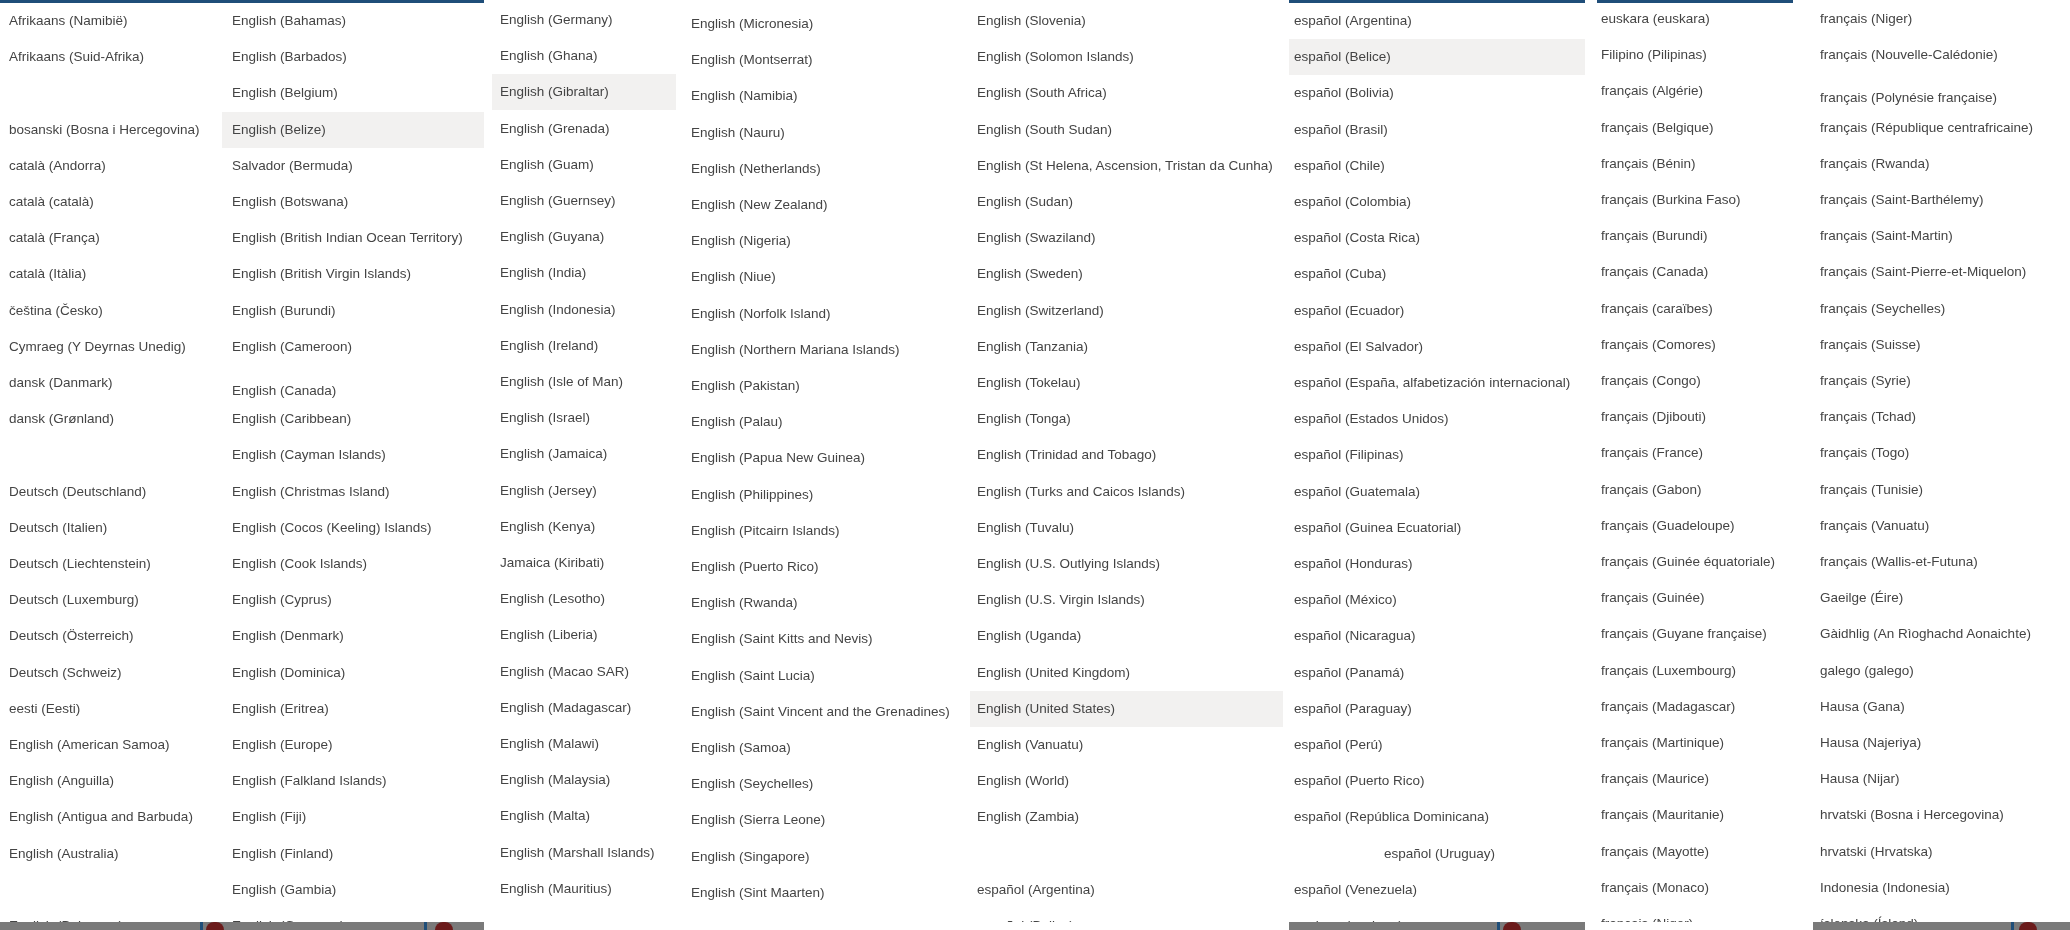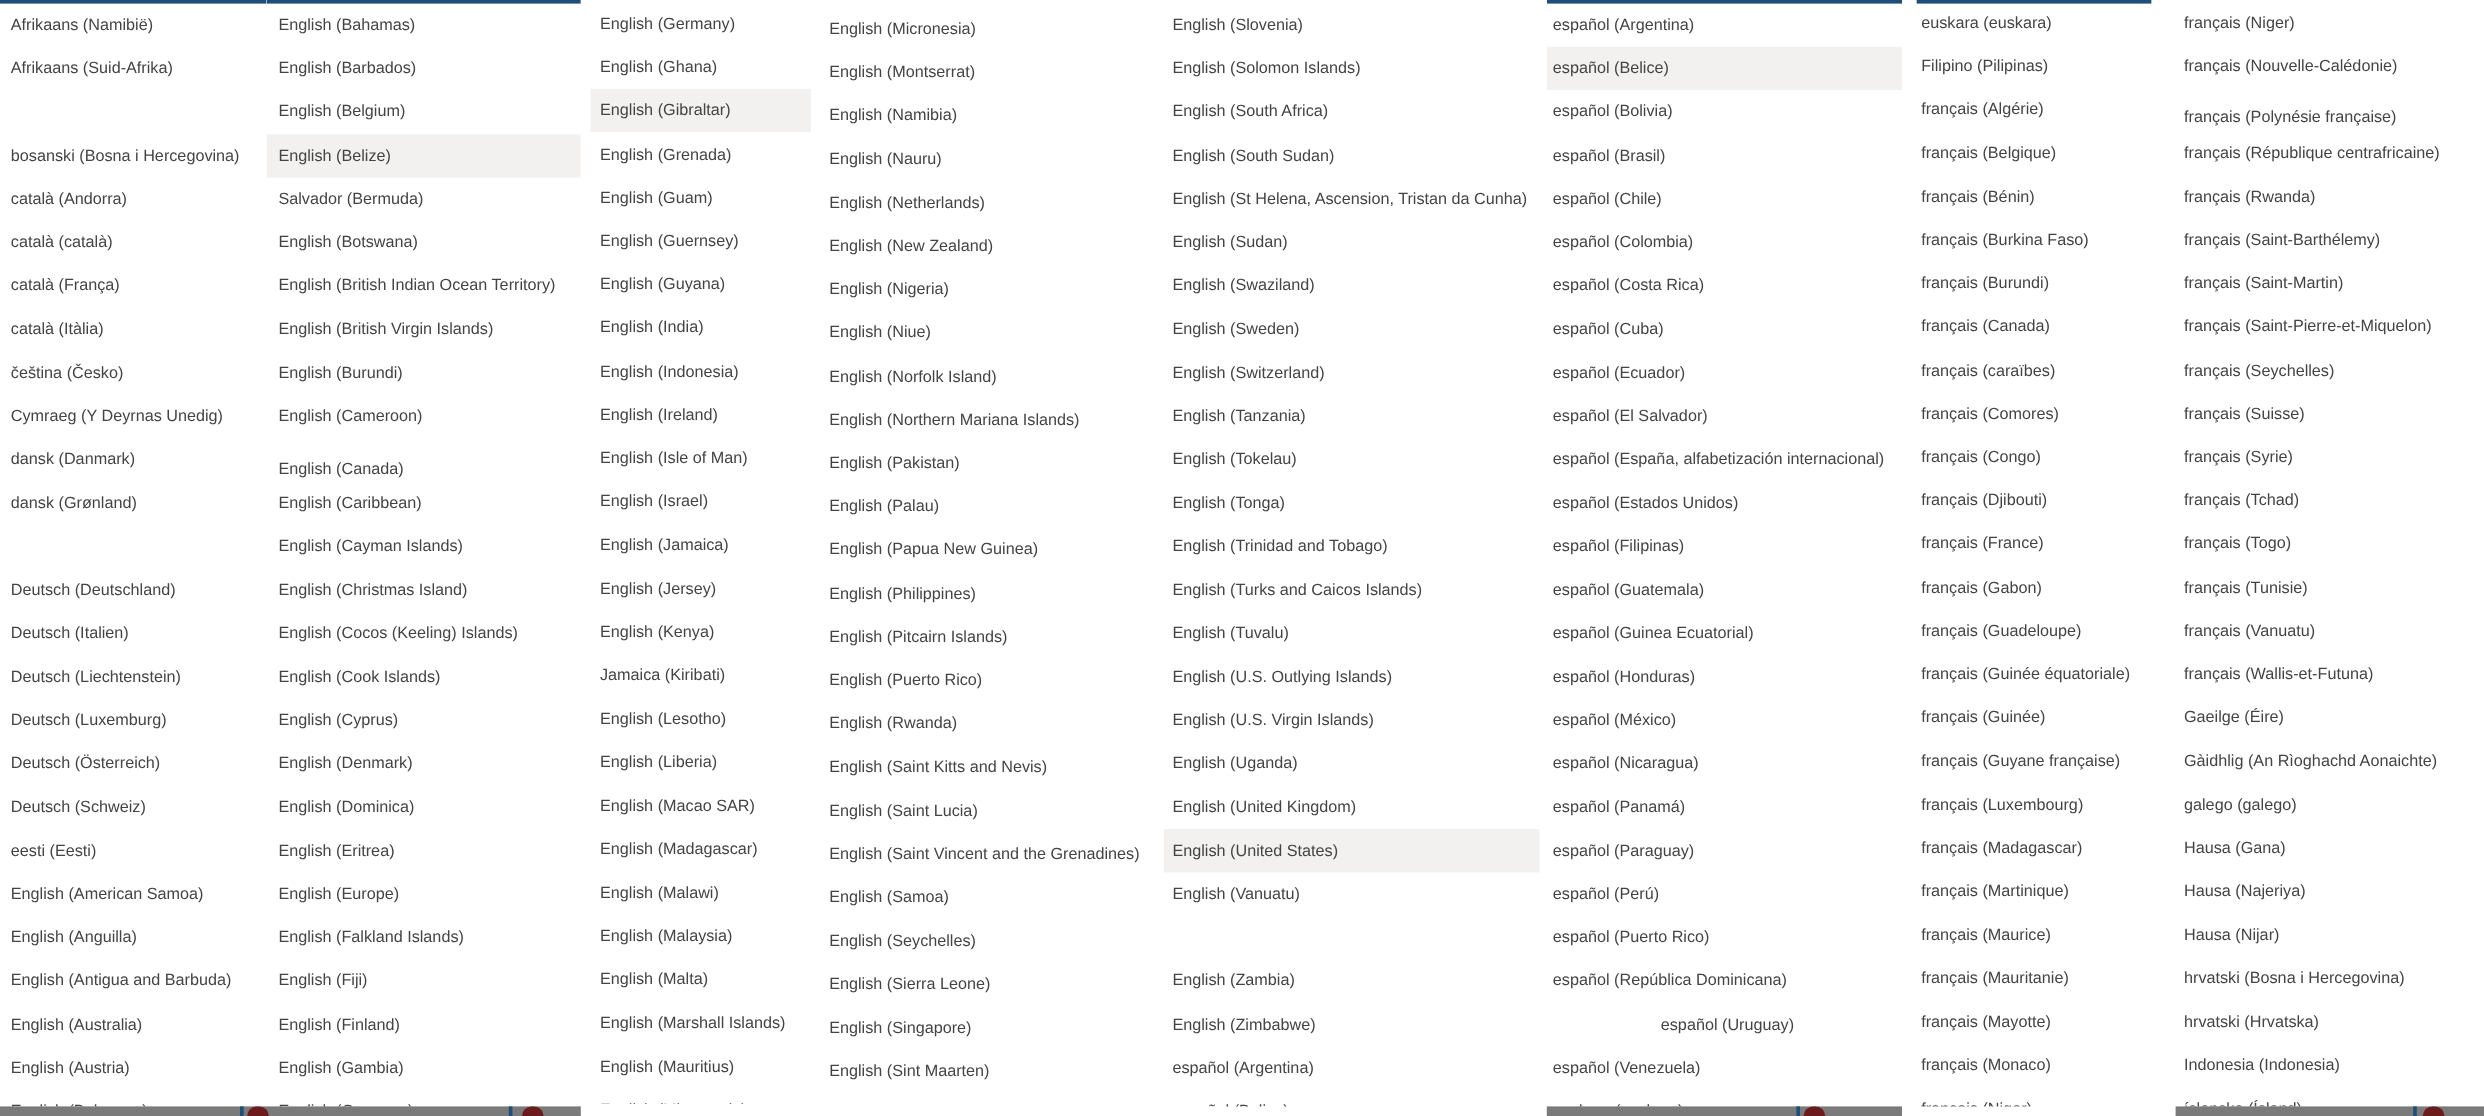--- a/index.html
+++ b/index.html
@@ -36,21 +36,20 @@
     <div class="item" style="top: 509.8px; padding-left: 9px;">Deutsch (Italien)</div>
     <div class="item" style="top: 546px; padding-left: 9px;">Deutsch (Liechtenstein)</div>
     <div class="item" style="top: 582.2px; padding-left: 9px;">Deutsch (Luxemburg)</div>
     <div class="item" style="top: 618.4px; padding-left: 9px;">Deutsch (Österreich)</div>
     <div class="item" style="top: 654.6px; padding-left: 9px;">Deutsch (Schweiz)</div>
     <div class="item" style="top: 690.8px; padding-left: 9px;">eesti (Eesti)</div>
     <div class="item" style="top: 727px; padding-left: 9px;">English (American Samoa)</div>
     <div class="item" style="top: 763.2px; padding-left: 9px;">English (Anguilla)</div>
     <div class="item" style="top: 799.4px; padding-left: 9px;">English (Antigua and Barbuda)</div>
     <div class="item" style="top: 835.6px; padding-left: 9px;">English (Australia)</div>
-    <div class="item" style="top: 871.8px; padding-left: 9px;">English (Austria)</div>
     <div class="item" style="top: 908px; padding-left: 9px;">English (Bahamas)</div>
   </div>
 <div class="col" style="left:222px;width:262px;height:922px;">
     <div class="topline"></div>
     <div class="item" style="top: 3px; padding-left: 10px;">English (Bahamas)</div>
     <div class="item" style="top: 39.2px; padding-left: 10px;">English (Barbados)</div>
     <div class="item" style="top: 75.4px; padding-left: 10px;">English (Belgium)</div>
     <div class="item hl" style="top: 111.6px; padding-left: 10px;">English (Belize)</div>
     <div class="item" style="top: 147.8px; padding-left: 10px;">Salvador (Bermuda)</div>
     <div class="item" style="top: 184px; padding-left: 10px;">English (Botswana)</div>
@@ -145,22 +144,22 @@
     <div class="item" style="top: 401.2px; padding-left: 7px;">English (Tonga)</div>
     <div class="item" style="top: 437.4px; padding-left: 7px;">English (Trinidad and Tobago)</div>
     <div class="item" style="top: 473.6px; padding-left: 7px;">English (Turks and Caicos Islands)</div>
     <div class="item" style="top: 509.8px; padding-left: 7px;">English (Tuvalu)</div>
     <div class="item" style="top: 546px; padding-left: 7px;">English (U.S. Outlying Islands)</div>
     <div class="item" style="top: 582.2px; padding-left: 7px;">English (U.S. Virgin Islands)</div>
     <div class="item" style="top: 618.4px; padding-left: 7px;">English (Uganda)</div>
     <div class="item" style="top: 654.6px; padding-left: 7px;">English (United Kingdom)</div>
     <div class="item hl" style="top: 690.8px; padding-left: 7px;">English (United States)</div>
     <div class="item" style="top: 727px; padding-left: 7px;">English (Vanuatu)</div>
+    <div class="item" style="top: 763.2px; padding-left: 7px;">English (World)</div>
     <div class="item" style="top: 799.4px; padding-left: 7px;">English (Zambia)</div>
-    <div class="item" style="top: 835.6px; padding-left: 7px;">English (Zimbabwe)</div>
     <div class="item" style="top: 871.8px; padding-left: 7px;">español (Argentina)</div>
     <div class="item" style="top: 908px; padding-left: 7px;">español (Belice)</div>
   </div>
 <div class="col" style="left:1289px;width:296px;height:922px;">
     <div class="topline"></div>
     <div class="item" style="top: 3px; padding-left: 5px;">español (Argentina)</div>
     <div class="item hl" style="top: 39.2px; padding-left: 5px;">español (Belice)</div>
     <div class="item" style="top: 75.4px; padding-left: 5px;">español (Bolivia)</div>
     <div class="item" style="top: 111.6px; padding-left: 5px;">español (Brasil)</div>
     <div class="item" style="top: 147.8px; padding-left: 5px;">español (Chile)</div>

